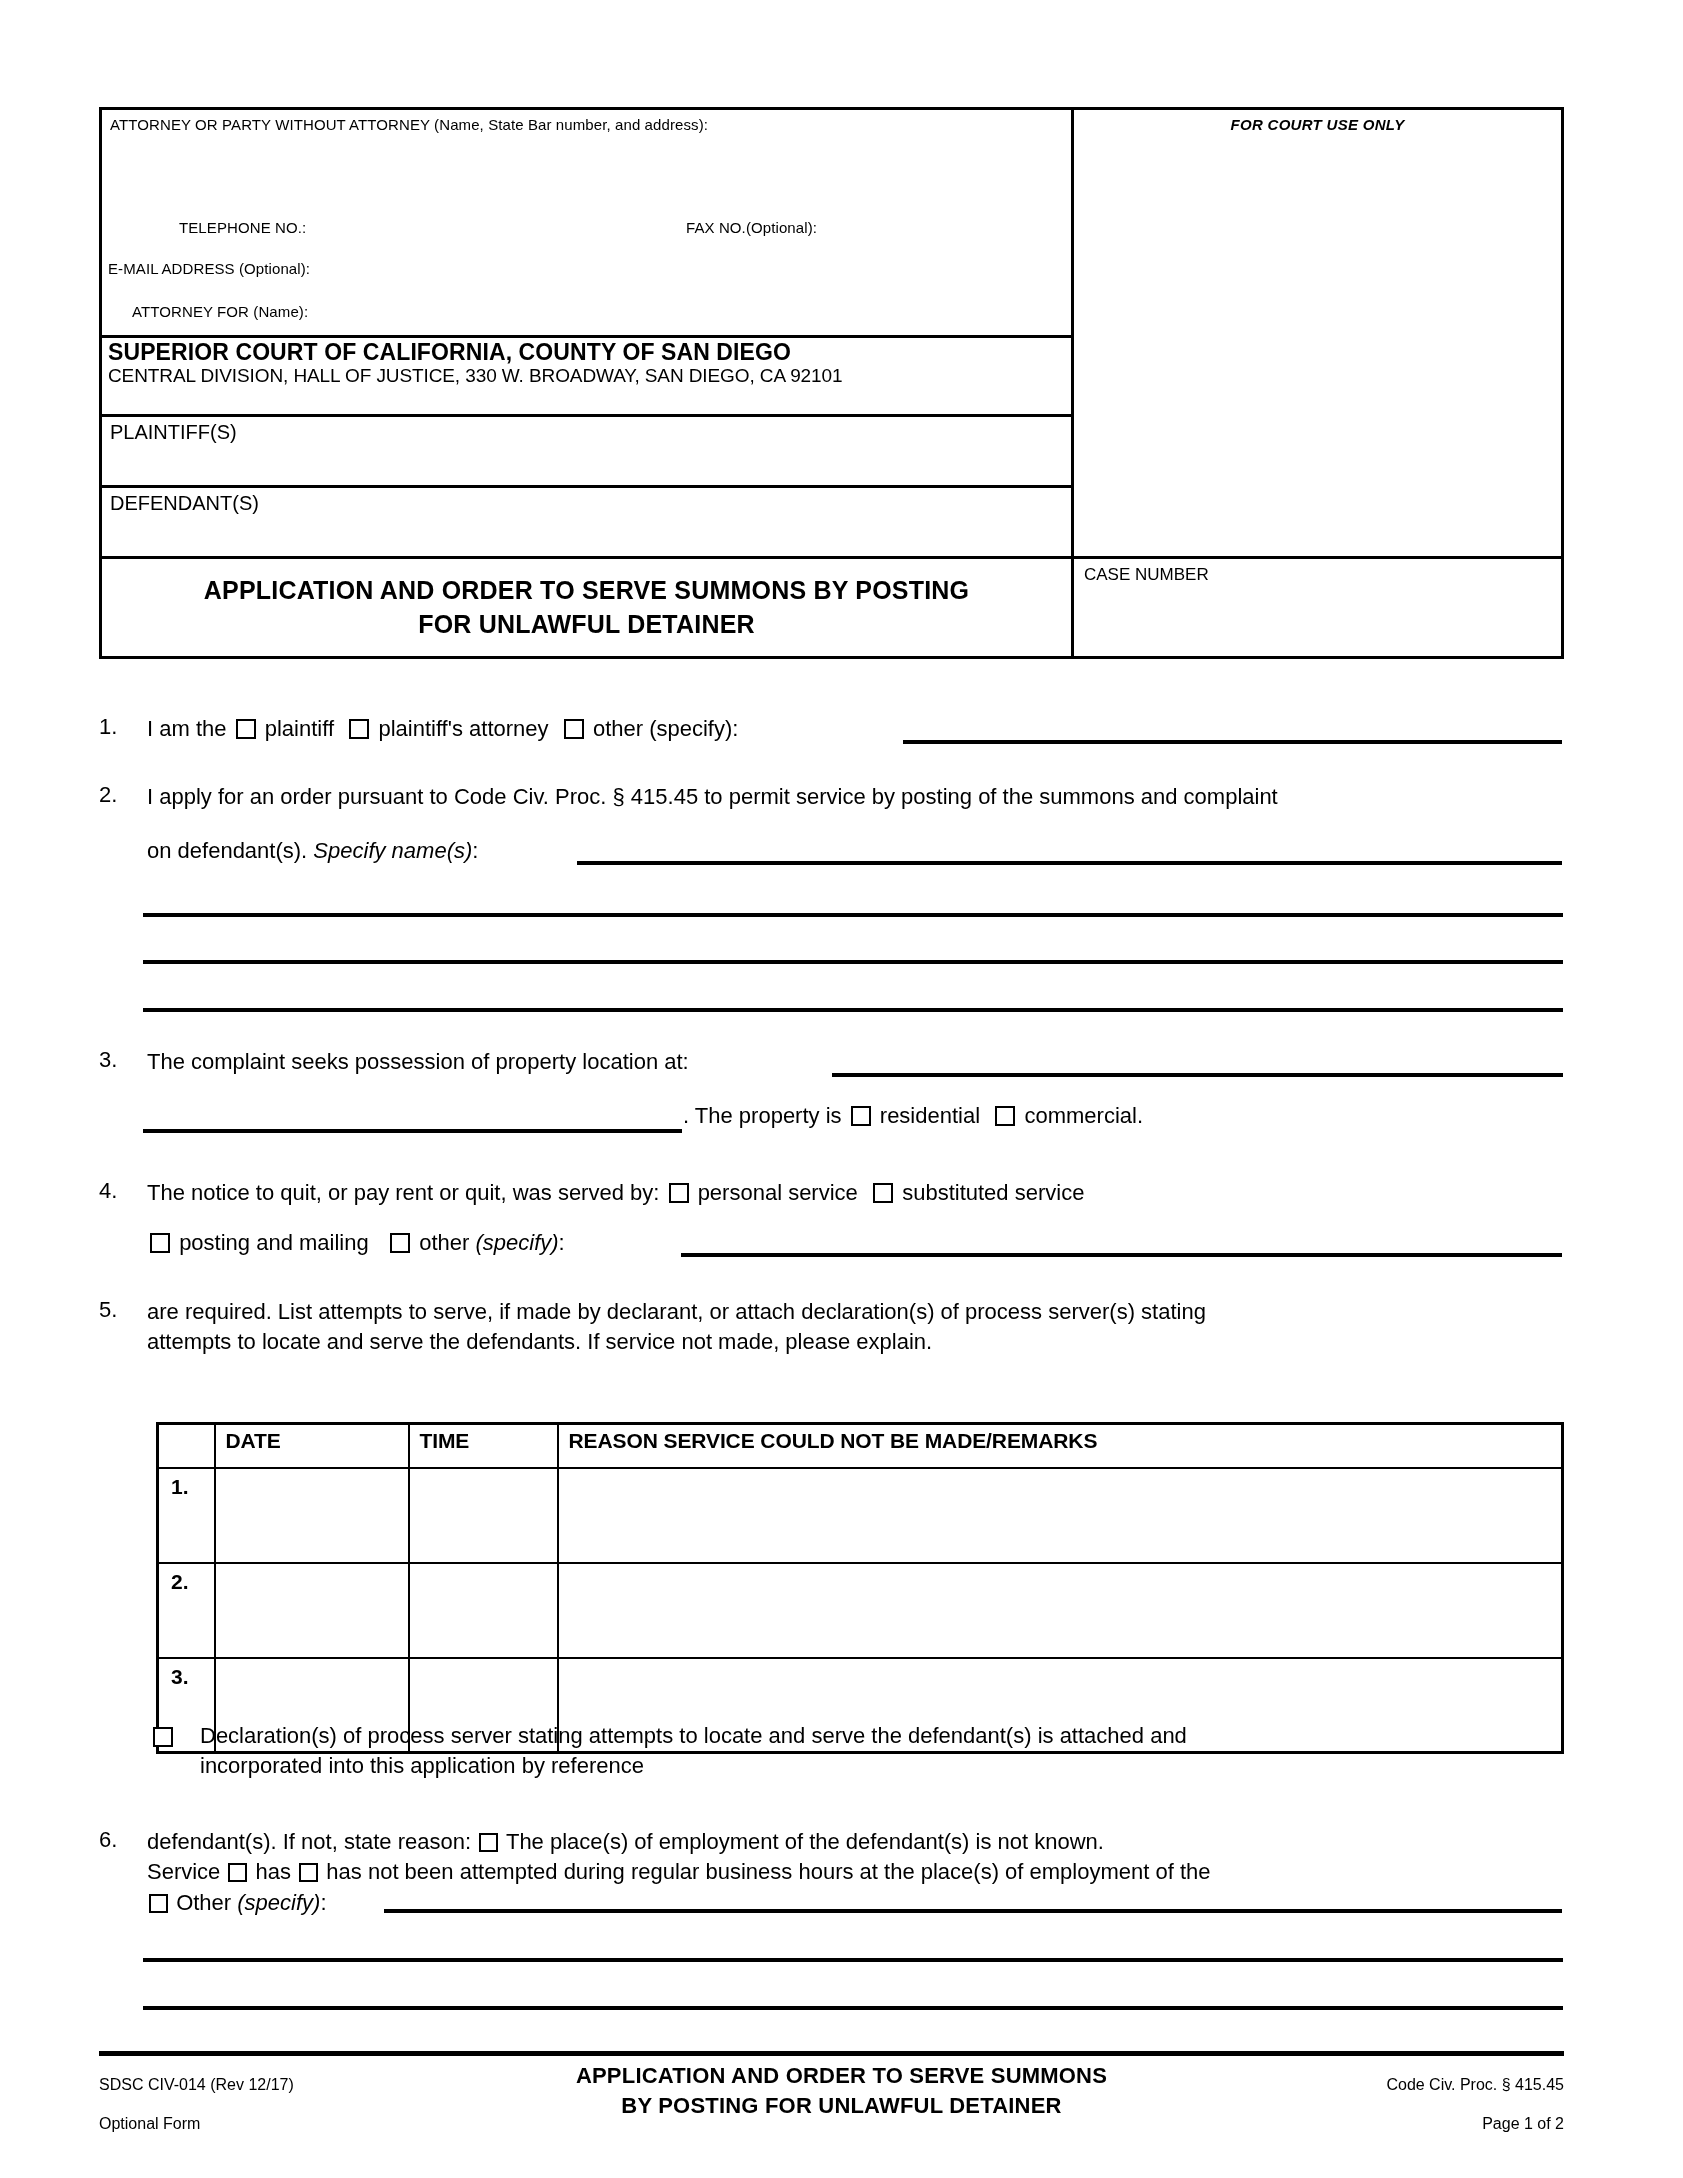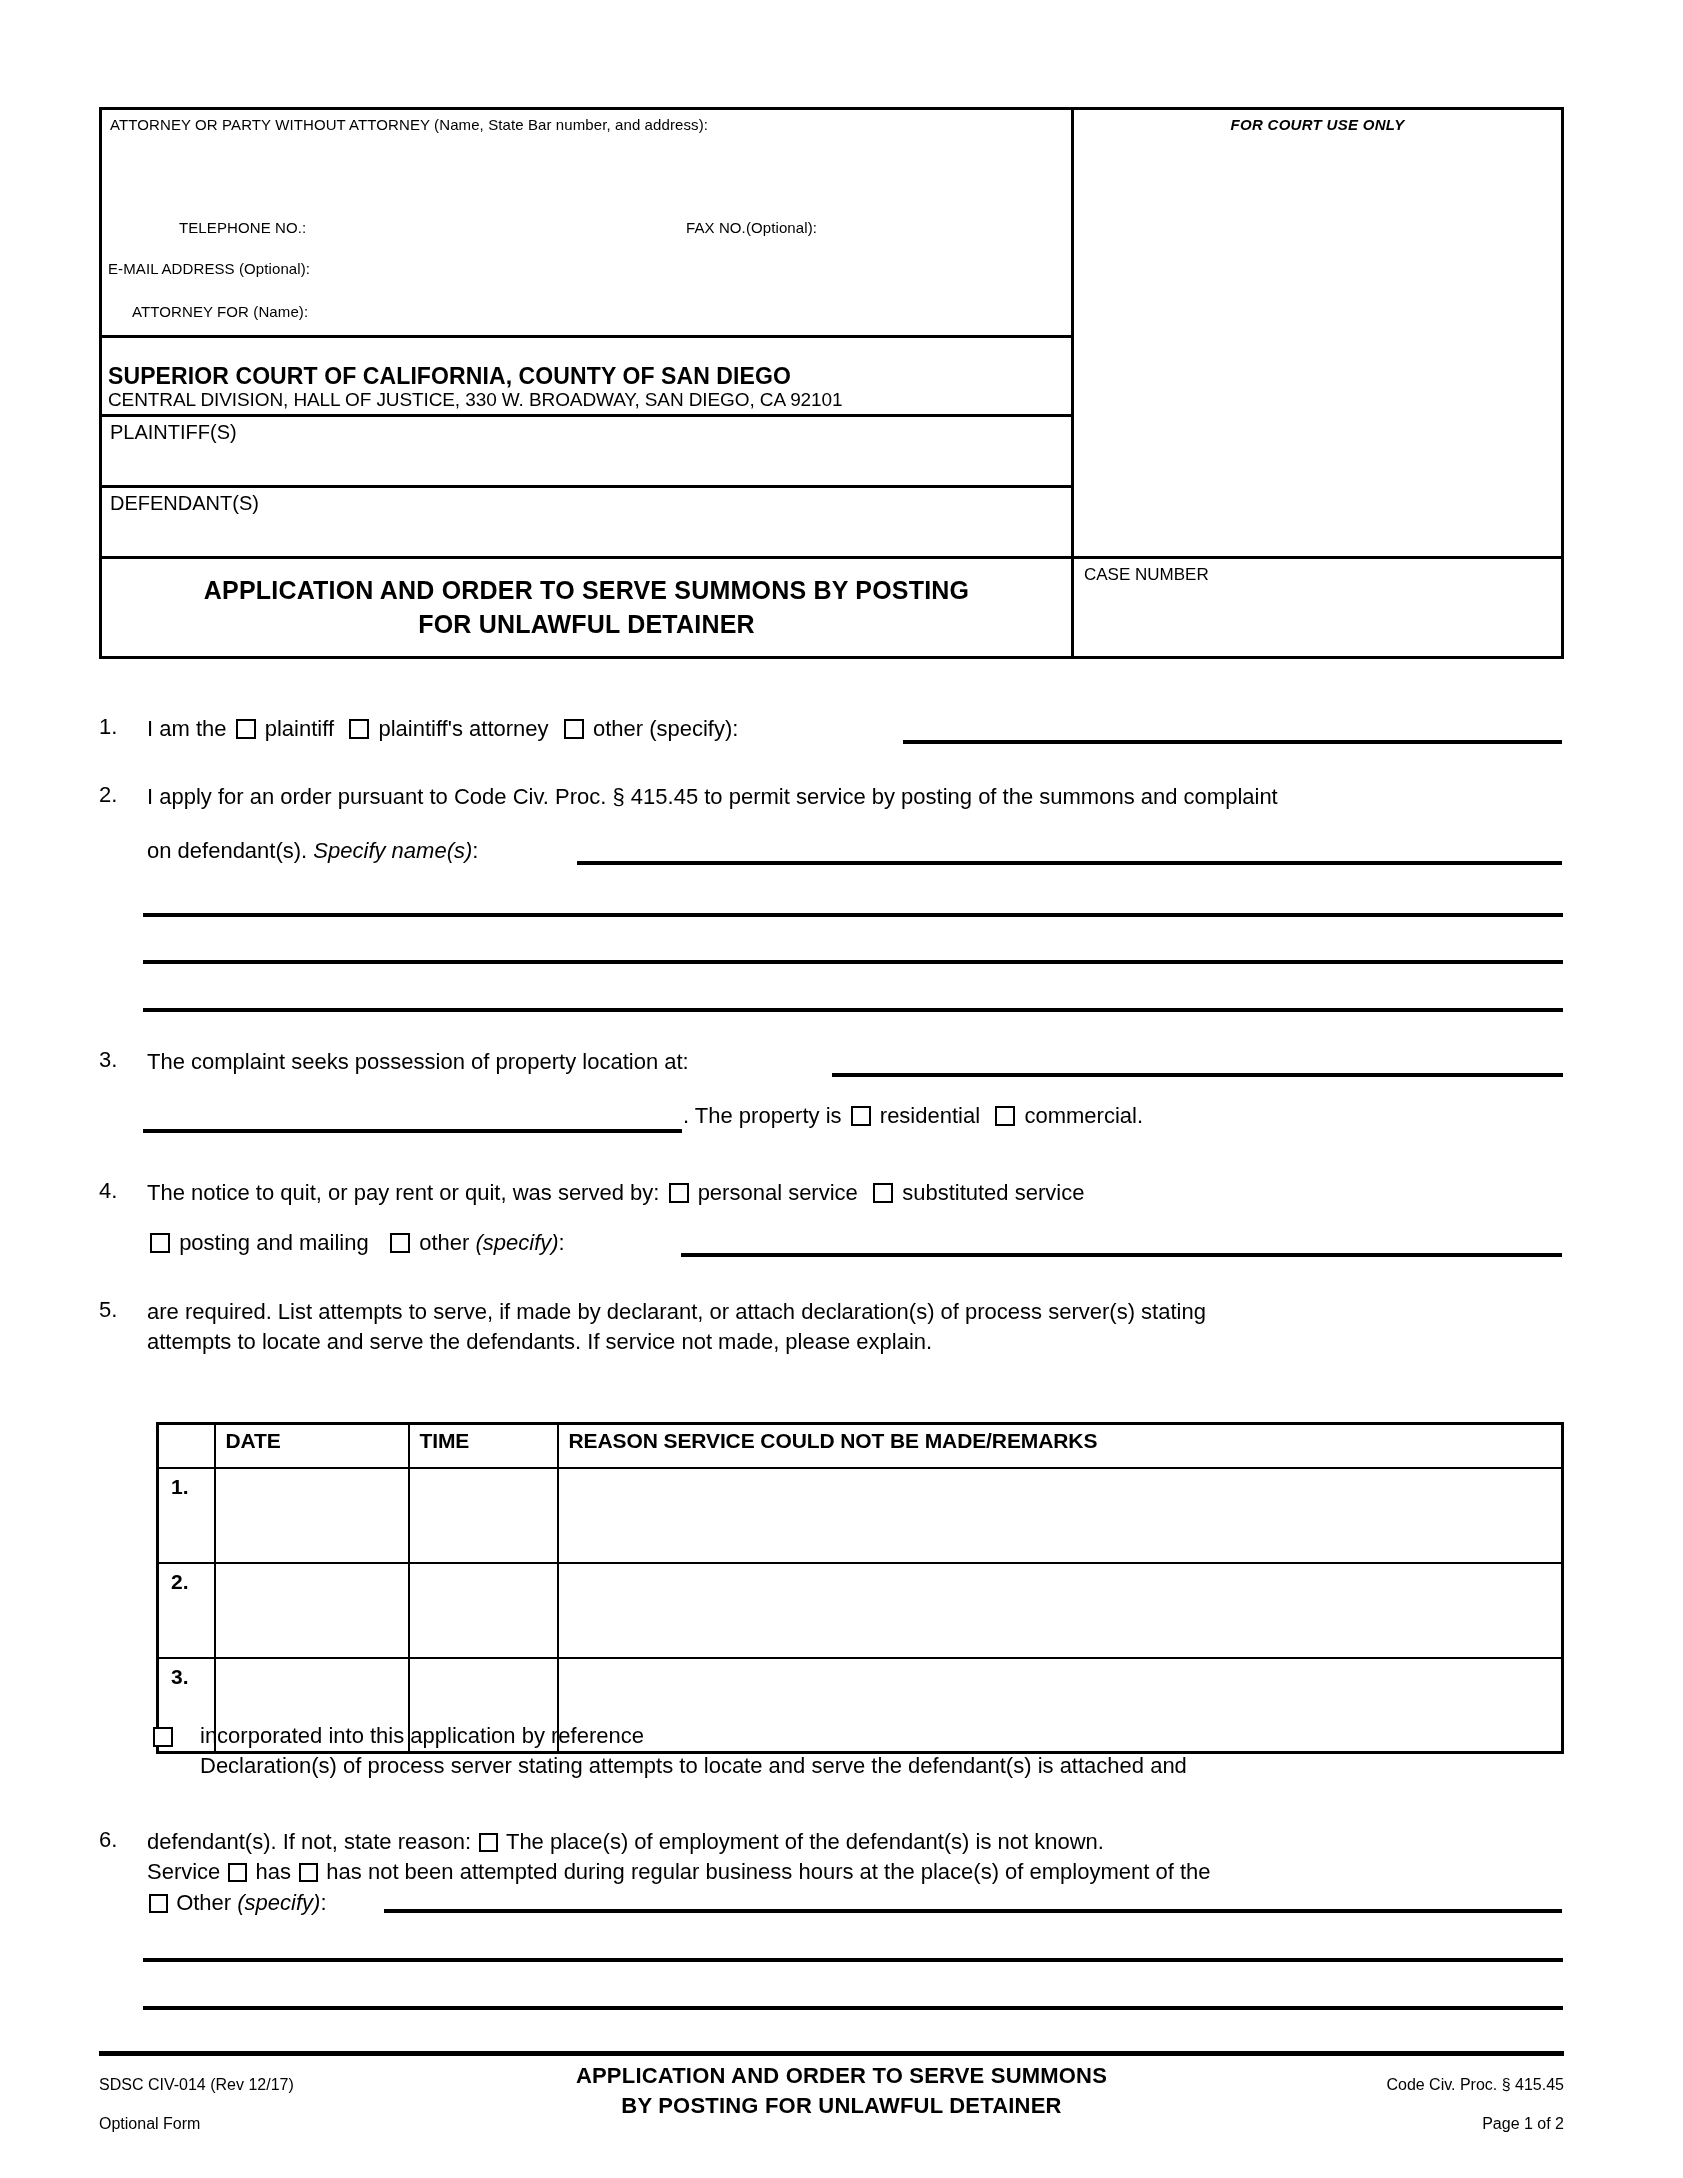--- a/index.html
+++ b/index.html
@@ -62,21 +62,20 @@
     border-bottom: 3px solid #000;
     position: relative;
     padding: 2px 0 0 6px;
   }
   .court-name {
     font-size: 23px;
     font-weight: bold;
     letter-spacing: 0.1px;
     line-height: 1.1;
     white-space: nowrap;
-    margin-top: 24px;
   }
   .court-addr {
     font-size: 19px;
     letter-spacing: -0.1px;
     line-height: 1.15;
     white-space: nowrap;
   }
 
   .party-block {
     height: 71px;
@@ -375,22 +374,22 @@
         <td class="col-d"></td>
         <td class="col-t"></td>
         <td></td>
       </tr>
     </tbody>
   </table>
 
   <div class="item" style="left:150px; top:1721px; width:1416px;">
     <span class="cb" style="position:absolute; left:0; top:6px;"></span>
     <div style="margin-left:50px;">
+      <div class="body-txt">Declaration(s) of process server stating attempts to locate and serve the defendant(s) is attached and</div>
       <div class="body-txt">incorporated into this application by reference</div>
-      <div class="body-txt">Declaration(s) of process server stating attempts to locate and serve the defendant(s) is attached and</div>
     </div>
   </div>
 
   <div class="num" style="left:99px; top:1827px;">6.</div>
   <div class="item" style="left:147px; top:1827px; width:1426px;">
     <div>
       <span class="body-txt">defendant(s). If not, state reason:</span>
       <span class="cb-sm"></span>
       <span class="body-txt">The place(s) of employment of the defendant(s) is not known.</span>
     </div>

